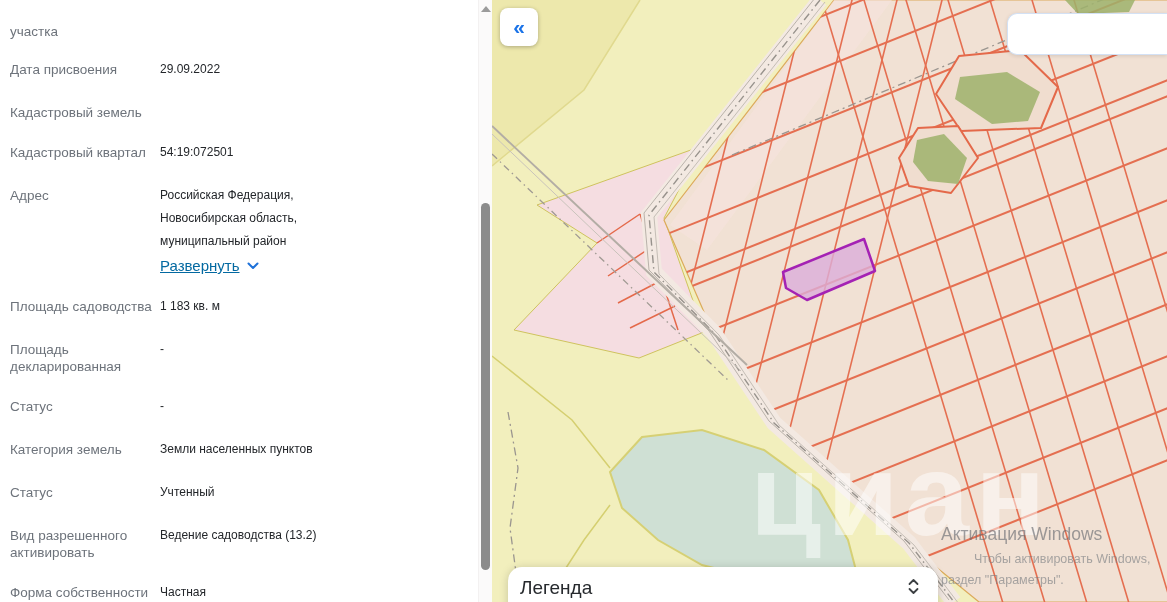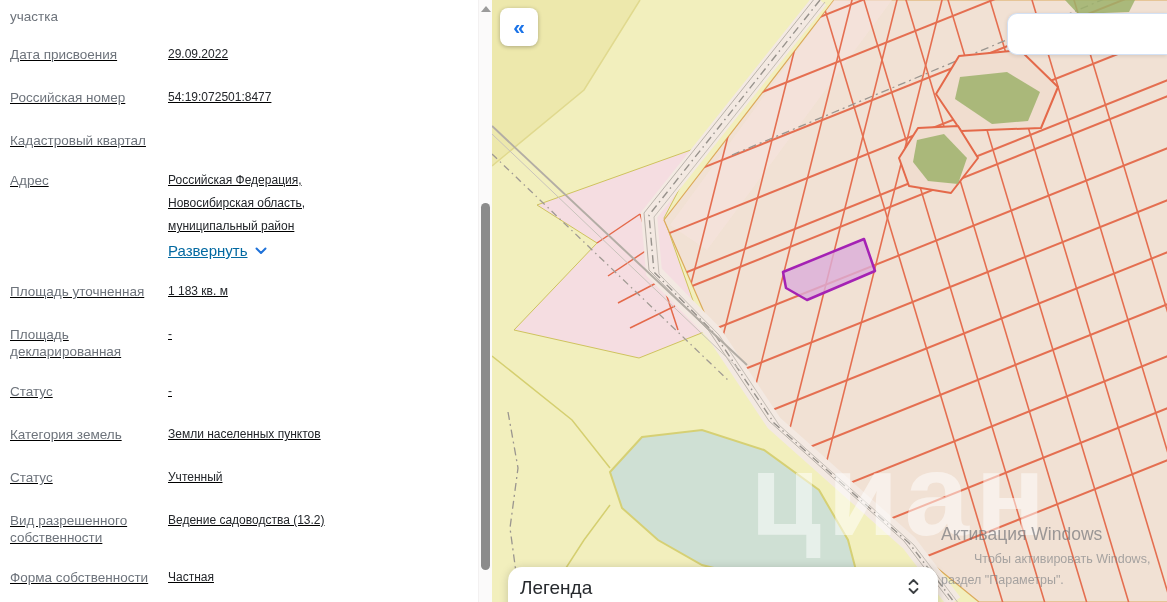--- a/index.html
+++ b/index.html
@@ -1,23 +1,23 @@
 <!DOCTYPE html>
 <html><head>
 <meta charset="utf-8">
 <style>
   * { box-sizing: border-box; margin: 0; padding: 0; }
   html,body { width:1167px; height:602px; overflow:hidden; }
   body { font-family: "Liberation Sans", sans-serif; background:#fff; }
   .app { display:flex; width:1167px; height:602px; position:relative; }
 
   
-  .sidebar { width:478px; height:602px; background:#fff; padding:8px 8px 0 10px; overflow:hidden; flex:0 0 auto; }
+  .sidebar { width:478px; height:602px; background:#fff; padding:23px 8px 0 10px; overflow:hidden; flex:0 0 auto; }
   .partial-label { font-size:13.5px; color:#6d737b; line-height:17px; margin-bottom:18px; }
-  .attr-row { display:grid; grid-template-columns:150px 1fr; column-gap:8px; margin-bottom:20px;text-decoration:underline; }
+  .attr-row { display:grid; grid-template-columns:150px 1fr; margin-bottom:20px; }
   .attr-label { font-size:13.5px; color:#6d737b; line-height:17px; padding-top:3px; }
   .attr-value { font-size:12px; color:#23262a; line-height:23px; white-space:pre-line; }
   .expand-link { display:inline-flex; align-items:center; gap:7px; margin-top:4px;
                  color:#0369a1; font-size:15px; text-decoration:underline; cursor:pointer; }
   .expand-link svg { flex:0 0 auto; }
 
   
   .scrollbar { width:14px; height:602px; background:#fbfafa; position:relative; flex:0 0 auto; border-left:1px solid #f3f1f1; }
   .scroll-up-arrow { position:absolute; top:6px; left:2px; width:0; height:0;
      border-left:5px solid transparent; border-right:5px solid transparent; border-bottom:6px solid #9b9b9b; cursor:pointer; }
@@ -53,45 +53,45 @@
 
   <div class="sidebar">
     <div class="partial-label">участка</div>
 
     <div class="attr-row">
       <div class="attr-label">Дата присвоения</div>
       <div class="attr-value">29.09.2022</div>
     </div>
 
     <div class="attr-row">
-      <div class="attr-label">Российская номер</div>
-      <div class="attr-value">54:19:072501:8477</div>
+      <div class="attr-label">Кадастровый земель</div>
     </div>
 
     <div class="attr-row">
       <div class="attr-label">Кадастровый квартал</div>
+      <div class="attr-value">54:19:072501</div>
     </div>
 
     <div class="attr-row">
       <div class="attr-label">Адрес</div>
       <div>
         <div class="attr-value">Российская Федерация,
 Новосибирская область,
 муниципальный район</div>
         <span class="expand-link">
             <span>Развернуть</span>
             <svg width="12" height="8" viewBox="0 0 12 8">
               <polyline points="1.5,1.5 6,6 10.5,1.5" fill="none" stroke="#1f72d9" stroke-width="2" stroke-linecap="round" stroke-linejoin="round"></polyline>
             </svg>
           </span>
       </div>
     </div>
 
     <div class="attr-row">
-      <div class="attr-label">Площадь уточненная</div>
+      <div class="attr-label">Площадь садоводства</div>
       <div class="attr-value">1 183 кв. м</div>
     </div>
 
     <div class="attr-row">
       <div class="attr-label">Площадь декларированная</div>
       <div class="attr-value">-</div>
     </div>
 
     <div class="attr-row">
       <div class="attr-label">Статус</div>
@@ -102,21 +102,21 @@
       <div class="attr-label">Категория земель</div>
       <div class="attr-value">Земли населенных пунктов</div>
     </div>
 
     <div class="attr-row">
       <div class="attr-label">Статус</div>
       <div class="attr-value">Учтенный</div>
     </div>
 
     <div class="attr-row">
-      <div class="attr-label">Вид разрешенного собственности</div>
+      <div class="attr-label">Вид разрешенного активировать</div>
       <div class="attr-value">Ведение садоводства (13.2)</div>
     </div>
 
     <div class="attr-row">
       <div class="attr-label">Форма собственности</div>
       <div class="attr-value">Частная</div>
     </div>
   </div>
 
   <div class="scrollbar">

